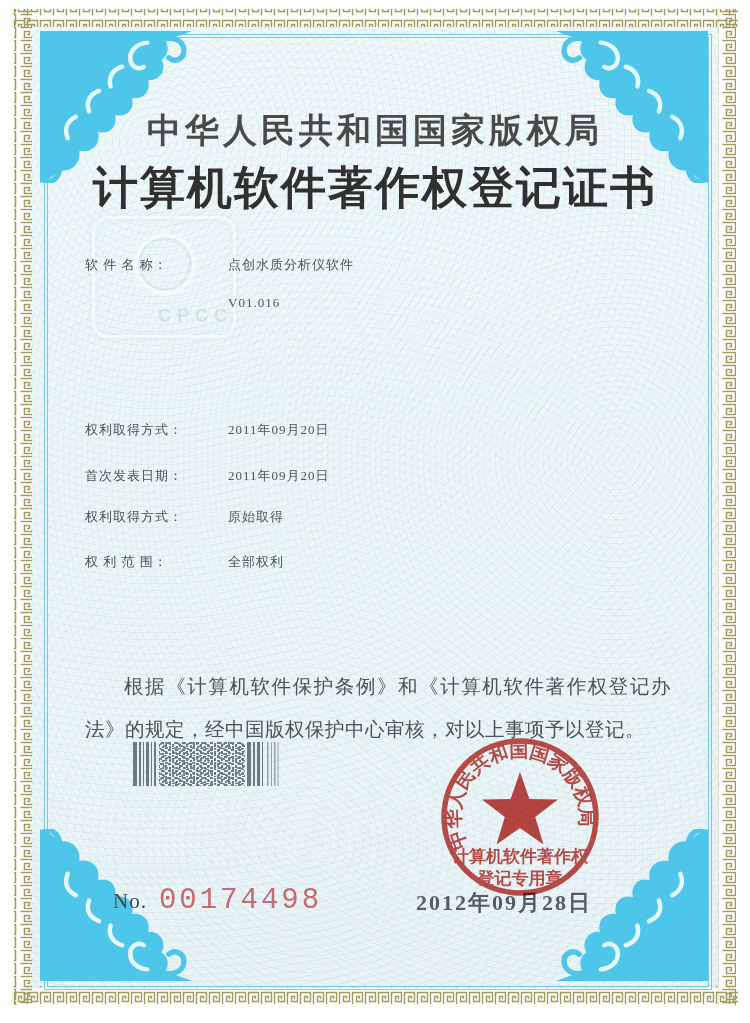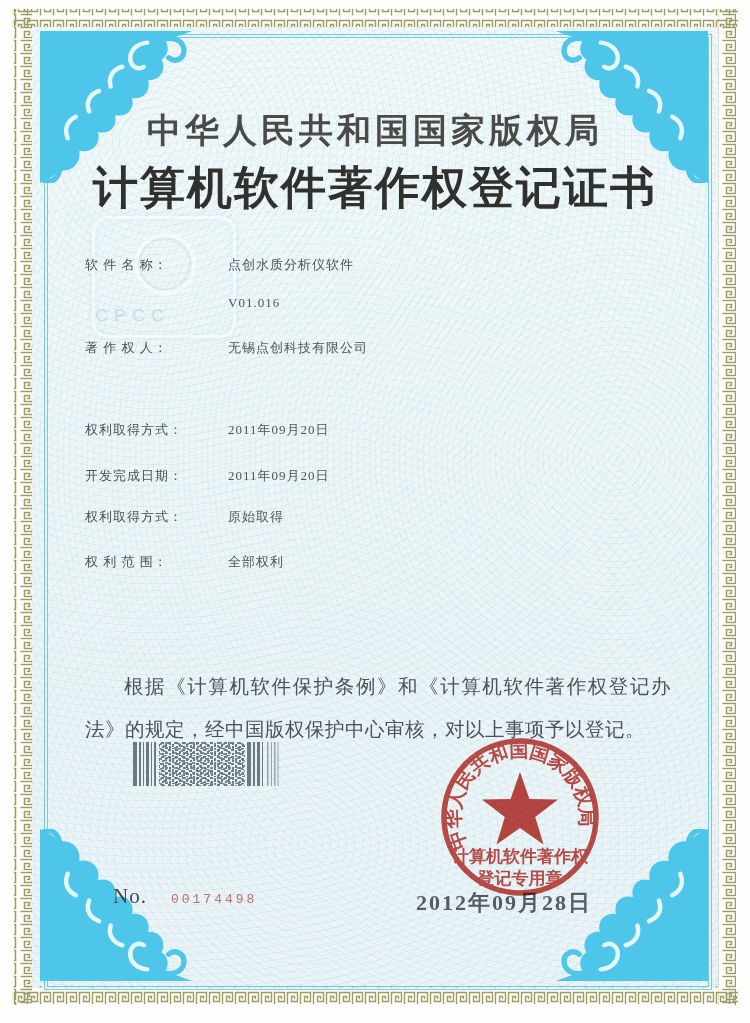--- a/index.html
+++ b/index.html
@@ -56,29 +56,29 @@
     position:absolute;left:92px;top:216px;width:138px;height:116px;
     border:3px solid rgba(255,255,255,.85);border-radius:16px;opacity:.55;
     box-shadow:0 0 6px rgba(150,200,214,.35), inset 0 0 6px rgba(150,200,214,.3);
   }
   .watermark .wm-circle{
     position:absolute;left:39px;top:14px;width:54px;height:54px;border-radius:50%;
     border:4px solid rgba(255,255,255,.9);
     box-shadow:inset 0 0 0 3px rgba(173,210,220,.45);
   }
   .watermark .wm-text{
-    position:absolute;left:0;bottom:8px;width:100%;text-align:left;
+    position:absolute;left:0;bottom:8px;width:100%;text-align:right;
     font-family:"Liberation Sans","DejaVu Sans",sans-serif;
     font-size:18px;font-weight:bold;letter-spacing:6px;color:rgba(176,211,221,.95);
     text-shadow:0 1px 0 rgba(255,255,255,.8);
   }
   .serial{position:absolute;left:113px;top:884px;font-size:21px;color:#41474c;letter-spacing:1px;}
   .serial .num{
     font-family:"Liberation Mono","DejaVu Sans Mono",monospace;
-    color:#c66a72;letter-spacing:3px;margin-left:24px;font-size:13px;
+    color:#c66a72;letter-spacing:3px;margin-left:12px;font-size:29px;
   }
   .issue-date{
     position:absolute;left:416px;top:888px;font-size:22px;color:#565c63;
     letter-spacing:2px;font-weight:600;z-index:4;
   }
   .stamp{position:absolute;left:425px;top:722px;width:190px;height:190px;z-index:5;
          mix-blend-mode:multiply;opacity:.93;}
 </style>
 </head>
 <body>
@@ -137,28 +137,25 @@
 
   <div class="authority">中华人民共和国国家版权局</div>
   <div class="cert-title">计算机软件著作权登记证书</div>
 
   <div class="row r1">
     <span class="lbl">软 件 名 称：</span><span class="val">点创水质分析仪软件</span>
   </div>
   <div class="row r1b">
     <span class="val">V01.016</span>
   </div>
-  <div class="row r2">
-    <span class="lbl">著 作 权 人：</span><span class="val">无锡点创科技有限公司</span>
-  </div>
   <div class="row r3">
     <span class="lbl">权利取得方式：</span><span class="val">2011年09月20日</span>
   </div>
   <div class="row r4">
-    <span class="lbl">开发完成日期：</span><span class="val">2011年09月20日</span>
+    <span class="lbl">首次发表日期：</span><span class="val">2011年09月20日</span>
   </div>
   <div class="row r6">
     <span class="lbl">权 利 范 围：</span><span class="val">全部权利</span>
   </div>
   <div class="row r5">
     <span class="lbl">权利取得方式：</span><span class="val">原始取得</span>
   </div>
 
   <p class="statement">根据《计算机软件保护条例》和《计算机软件著作权登记办法》的规定，经中国版权保护中心审核，对以上事项予以登记。</p>
 

